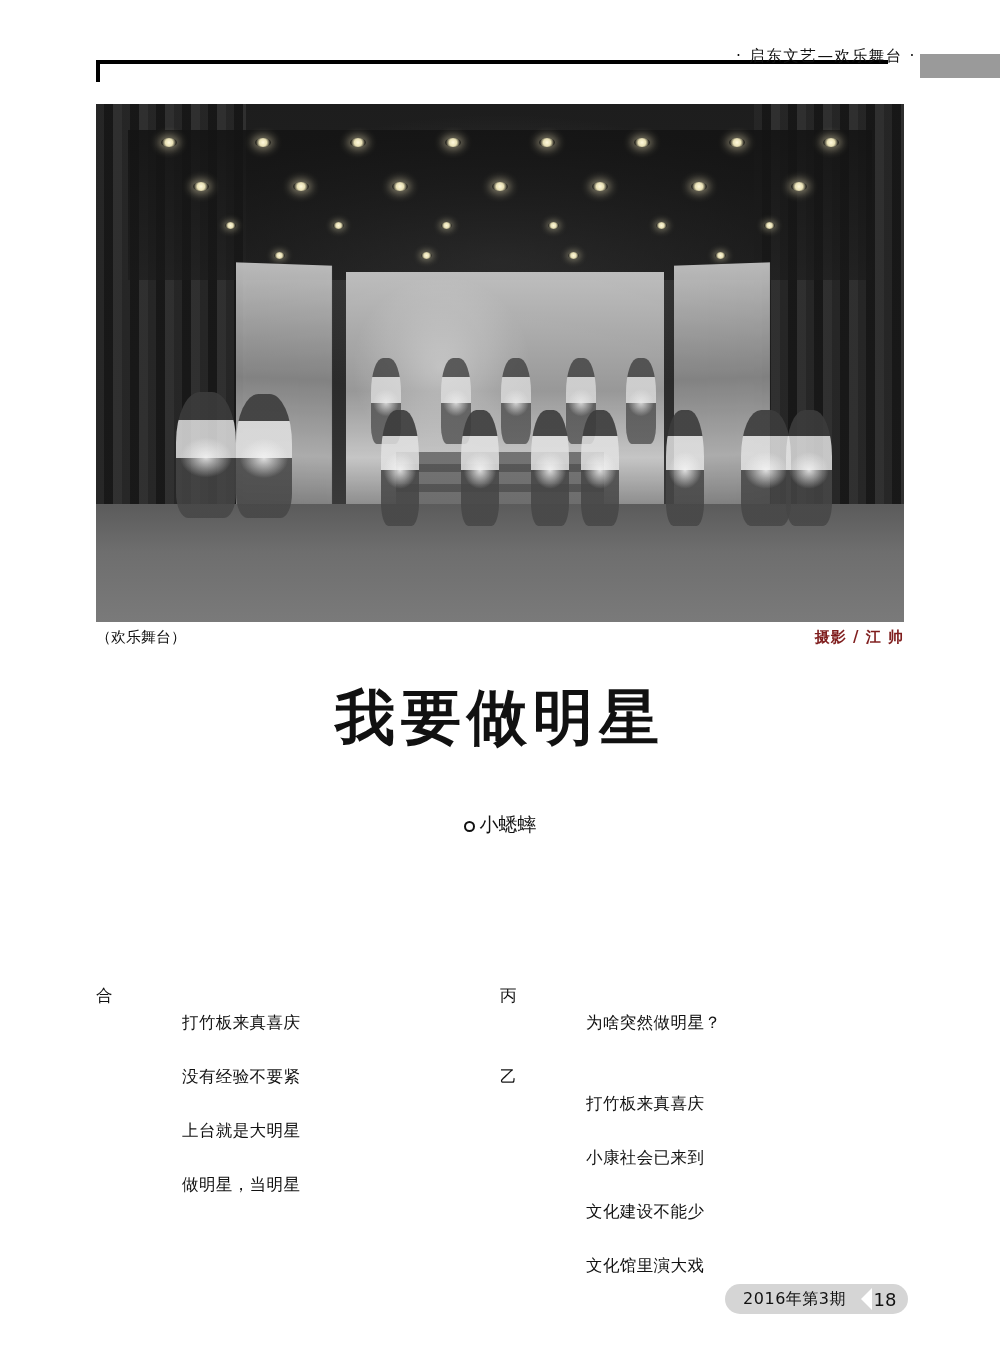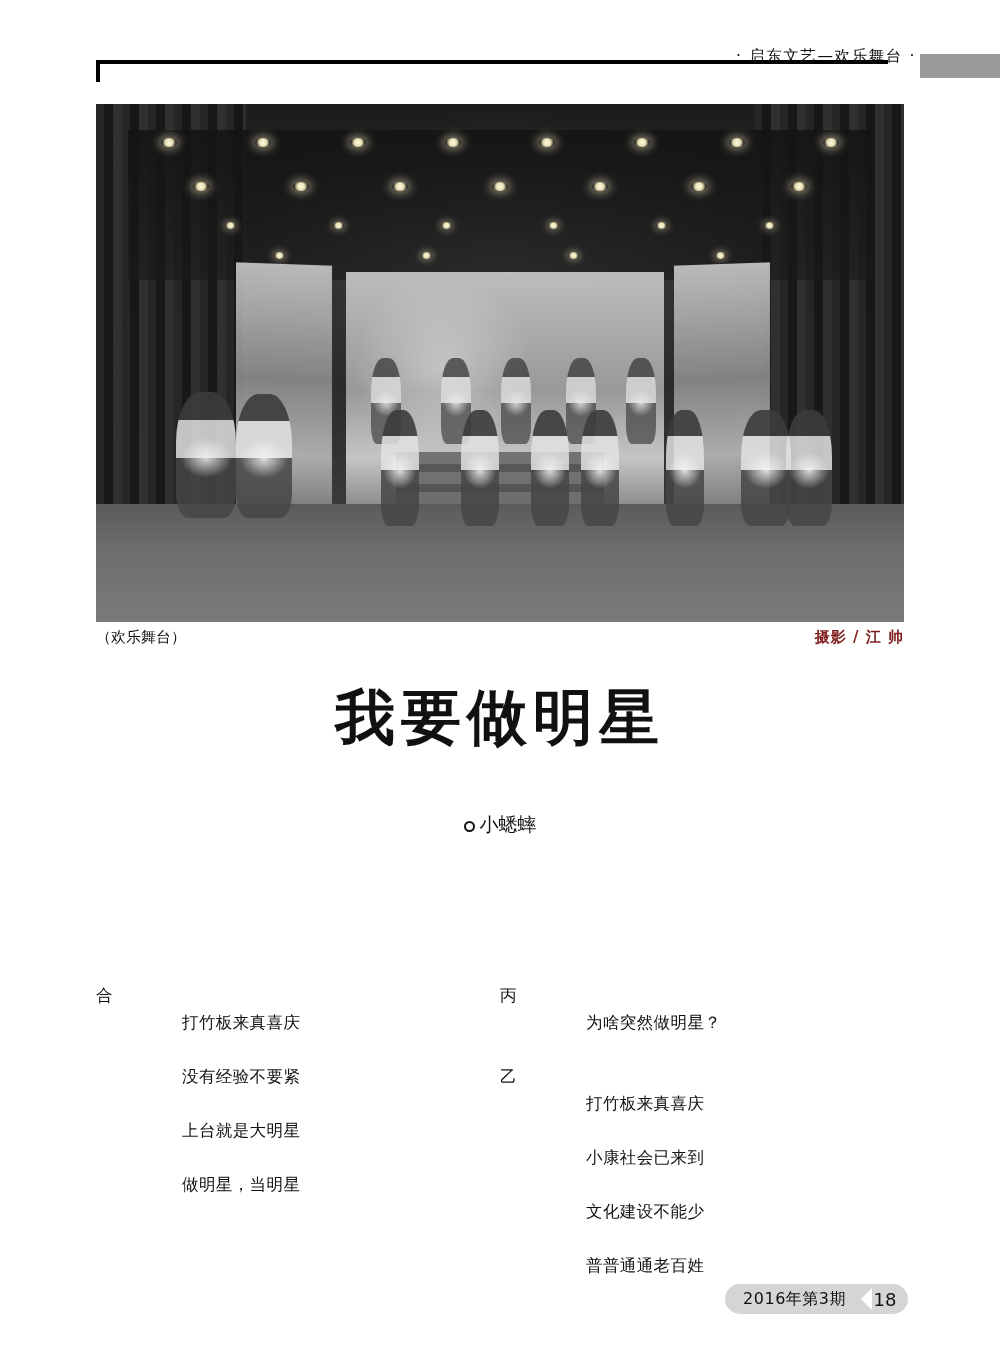--- a/index.html
+++ b/index.html
@@ -385,21 +385,21 @@
         <div class="lines">
           <div class="line">为啥突然做明星？</div>
         </div>
       </div>
       <div class="stanza">
         <div class="speaker">乙</div>
         <div class="lines">
           <div class="line">打竹板来真喜庆</div>
           <div class="line">小康社会已来到</div>
           <div class="line">文化建设不能少</div>
-          <div class="line">普普通通老百姓</div>
+          <div class="line">文化馆里演大戏</div>
         </div>
       </div>
     </div>
   </div>
 
 </div>
 
 <div class="footer">
   <div class="footer-pill">2016年第3期</div>
   <div class="footer-page">18</div>

